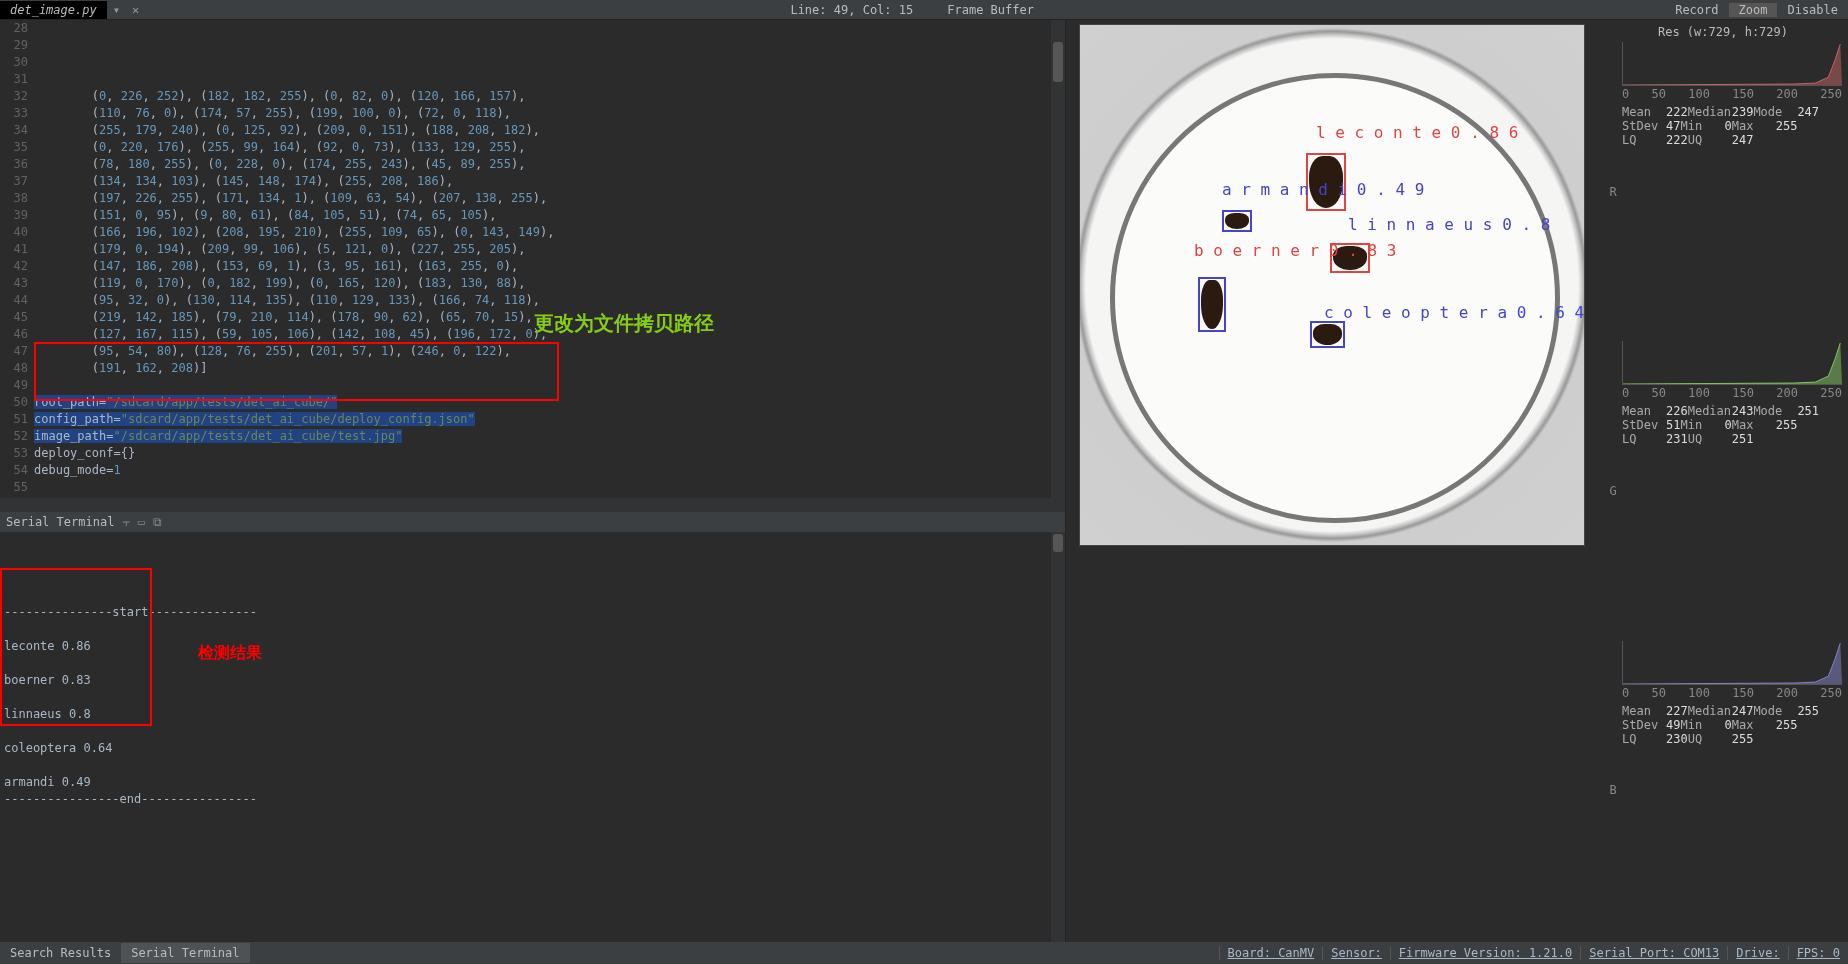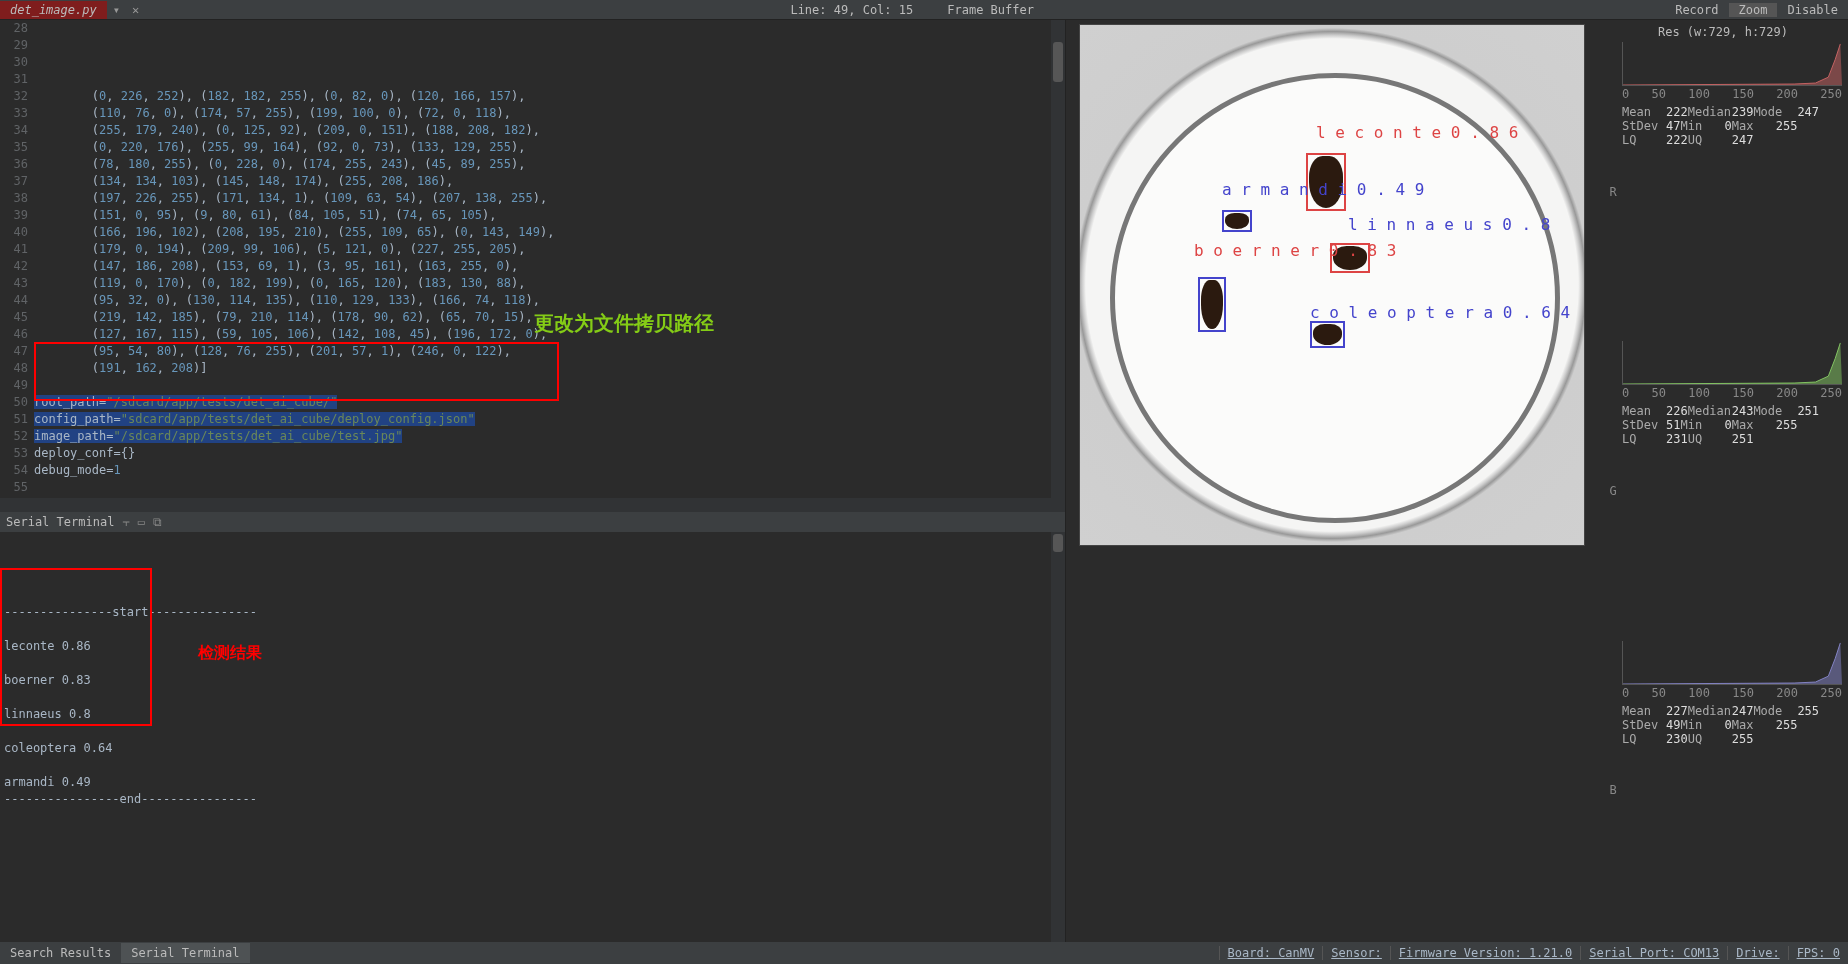--- a/index.html
+++ b/index.html
@@ -1,18 +1,18 @@
 <!DOCTYPE html>
 <html><head>
 <meta charset="utf-8">
 <style>
 * { margin:0; padding:0; box-sizing:border-box; font-family:Consolas,monospace; font-size:12px; }
 body { background:#2b2b2b; color:#a9b7c6; width:1848px; height:964px; overflow:hidden; display:flex; flex-direction:column; }
 .top-bar { display:flex; height:20px; background:#3c3f41; align-items:center; border-bottom:1px solid #222; }
-.tab { padding:2px 10px; background:#7f1d1d; color:#bbbbbb; font-style:italic; }
+.tab { padding:2px 10px; background:#000000; color:#bbbbbb; font-style:italic; }
 .tab-ctrl { padding:0 6px; color:#999; cursor:pointer; }
 .spacer { flex:1; }
 .status-text { padding:0 24px; color:#bbbbbb; }
 .fb-title { padding:0 10px; color:#bbbbbb; }
 .btn { padding:0 10px; color:#bbbbbb; cursor:pointer; }
 .main { display:flex; flex:1; min-height:0; }
 .left-pane { width:1065px; display:flex; flex-direction:column; }
 .right-pane { flex:1; display:flex; flex-direction:row; border-left:1px solid #222; }
 .editor { flex:1; background:#2b2b2b; position:relative; overflow:hidden; display:flex; }
 .gutter { width:34px; text-align:right; color:#606366; padding-right:6px; line-height:17px; }
@@ -150,21 +150,21 @@
           <div class="bug" style="left:253px;top:221px;width:34px;height:24px"></div>
     <div class="det-box" style="left:250px;top:218px;width:40px;height:30px;border-color:#d44"></div>
           <div class="bug" style="left:121px;top:255px;width:22px;height:49px"></div>
     <div class="det-box" style="left:118px;top:252px;width:28px;height:55px;border-color:#44c"></div>
           <div class="bug" style="left:233px;top:299px;width:29px;height:21px"></div>
     <div class="det-box" style="left:230px;top:296px;width:35px;height:27px;border-color:#44c"></div>
           <div class="det-label" style="left:236px;top:98px;color:#d44">l e c o n t e   0 . 8 6</div>
           <div class="det-label" style="left:142px;top:155px;color:#44c">a r m a n d i   0 . 4 9</div>
           <div class="det-label" style="left:268px;top:190px;color:#44c">l i n n a e u s   0 . 8</div>
           <div class="det-label" style="left:114px;top:216px;color:#d44">b o e r n e r   0 . 8 3</div>
-          <div class="det-label" style="left:230px;top:278px;color:#44c">c o l e o p t e r a   0 . 6 4</div>
+          <div class="det-label" style="left:244px;top:278px;color:#44c">c o l e o p t e r a   0 . 6 4</div>
         </div>
     </div>
     <div style="height:14px;background:#313335"></div>
 
 
     <div class="hist-pane">
       <div class="res-line">Res (w:729, h:729)</div>
       <div id="hist-channels" style="flex:1;display:flex;flex-direction:column;">
    <div class="hist-channel">
      <div class="ch-lab">R</div>

